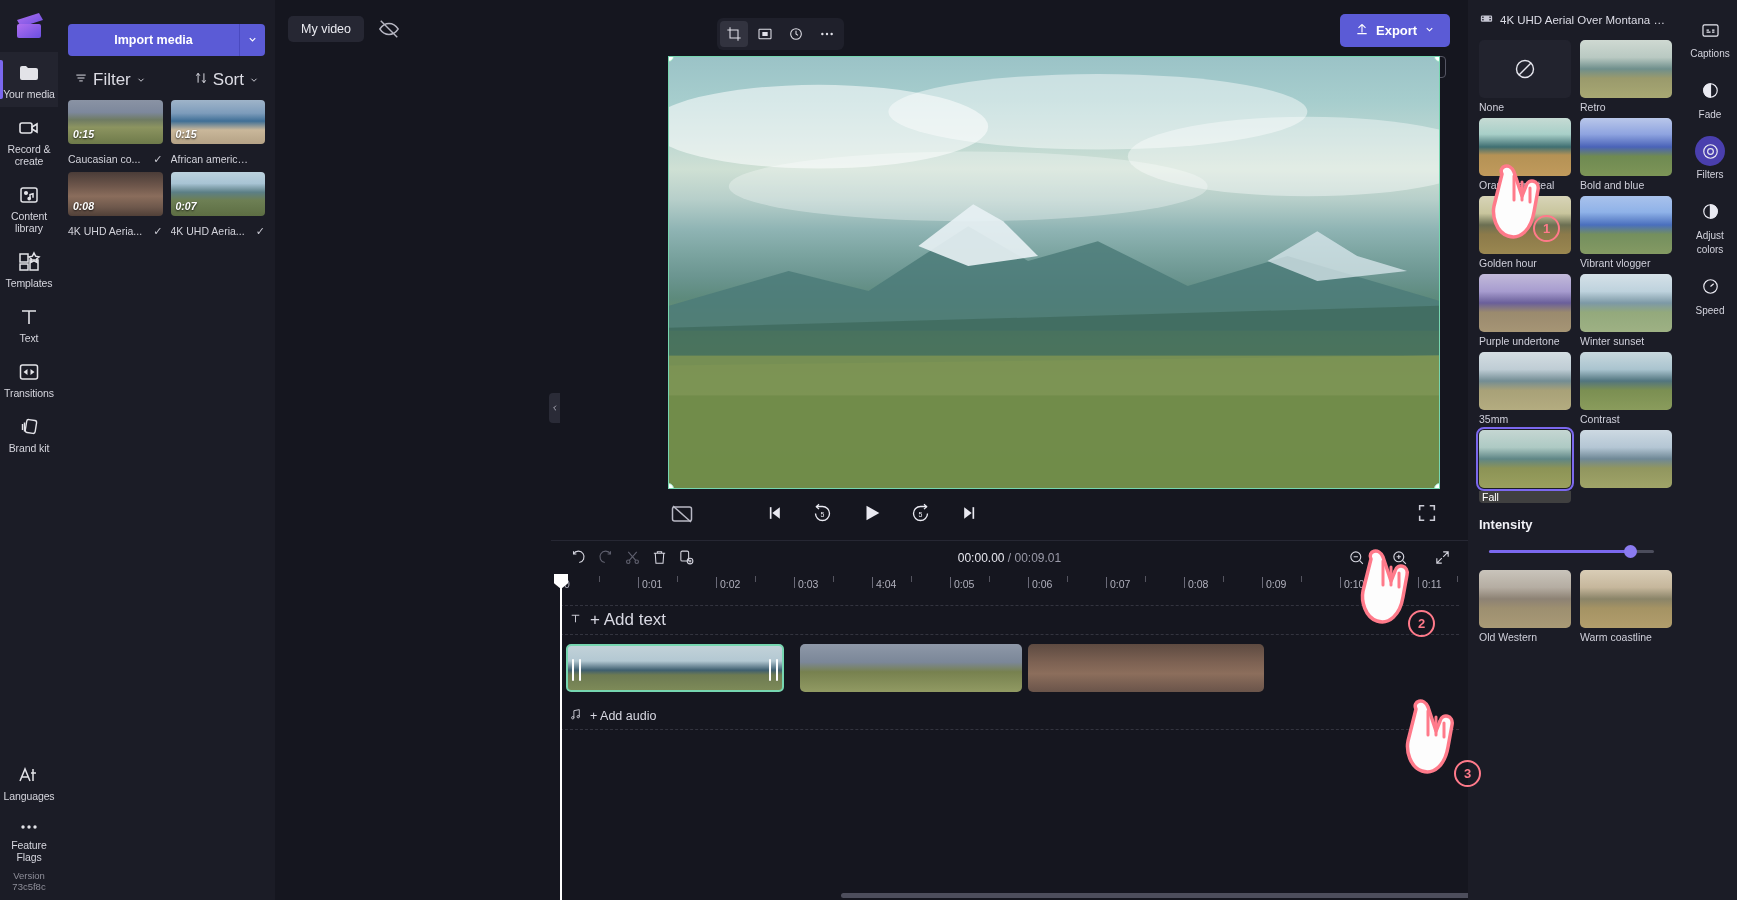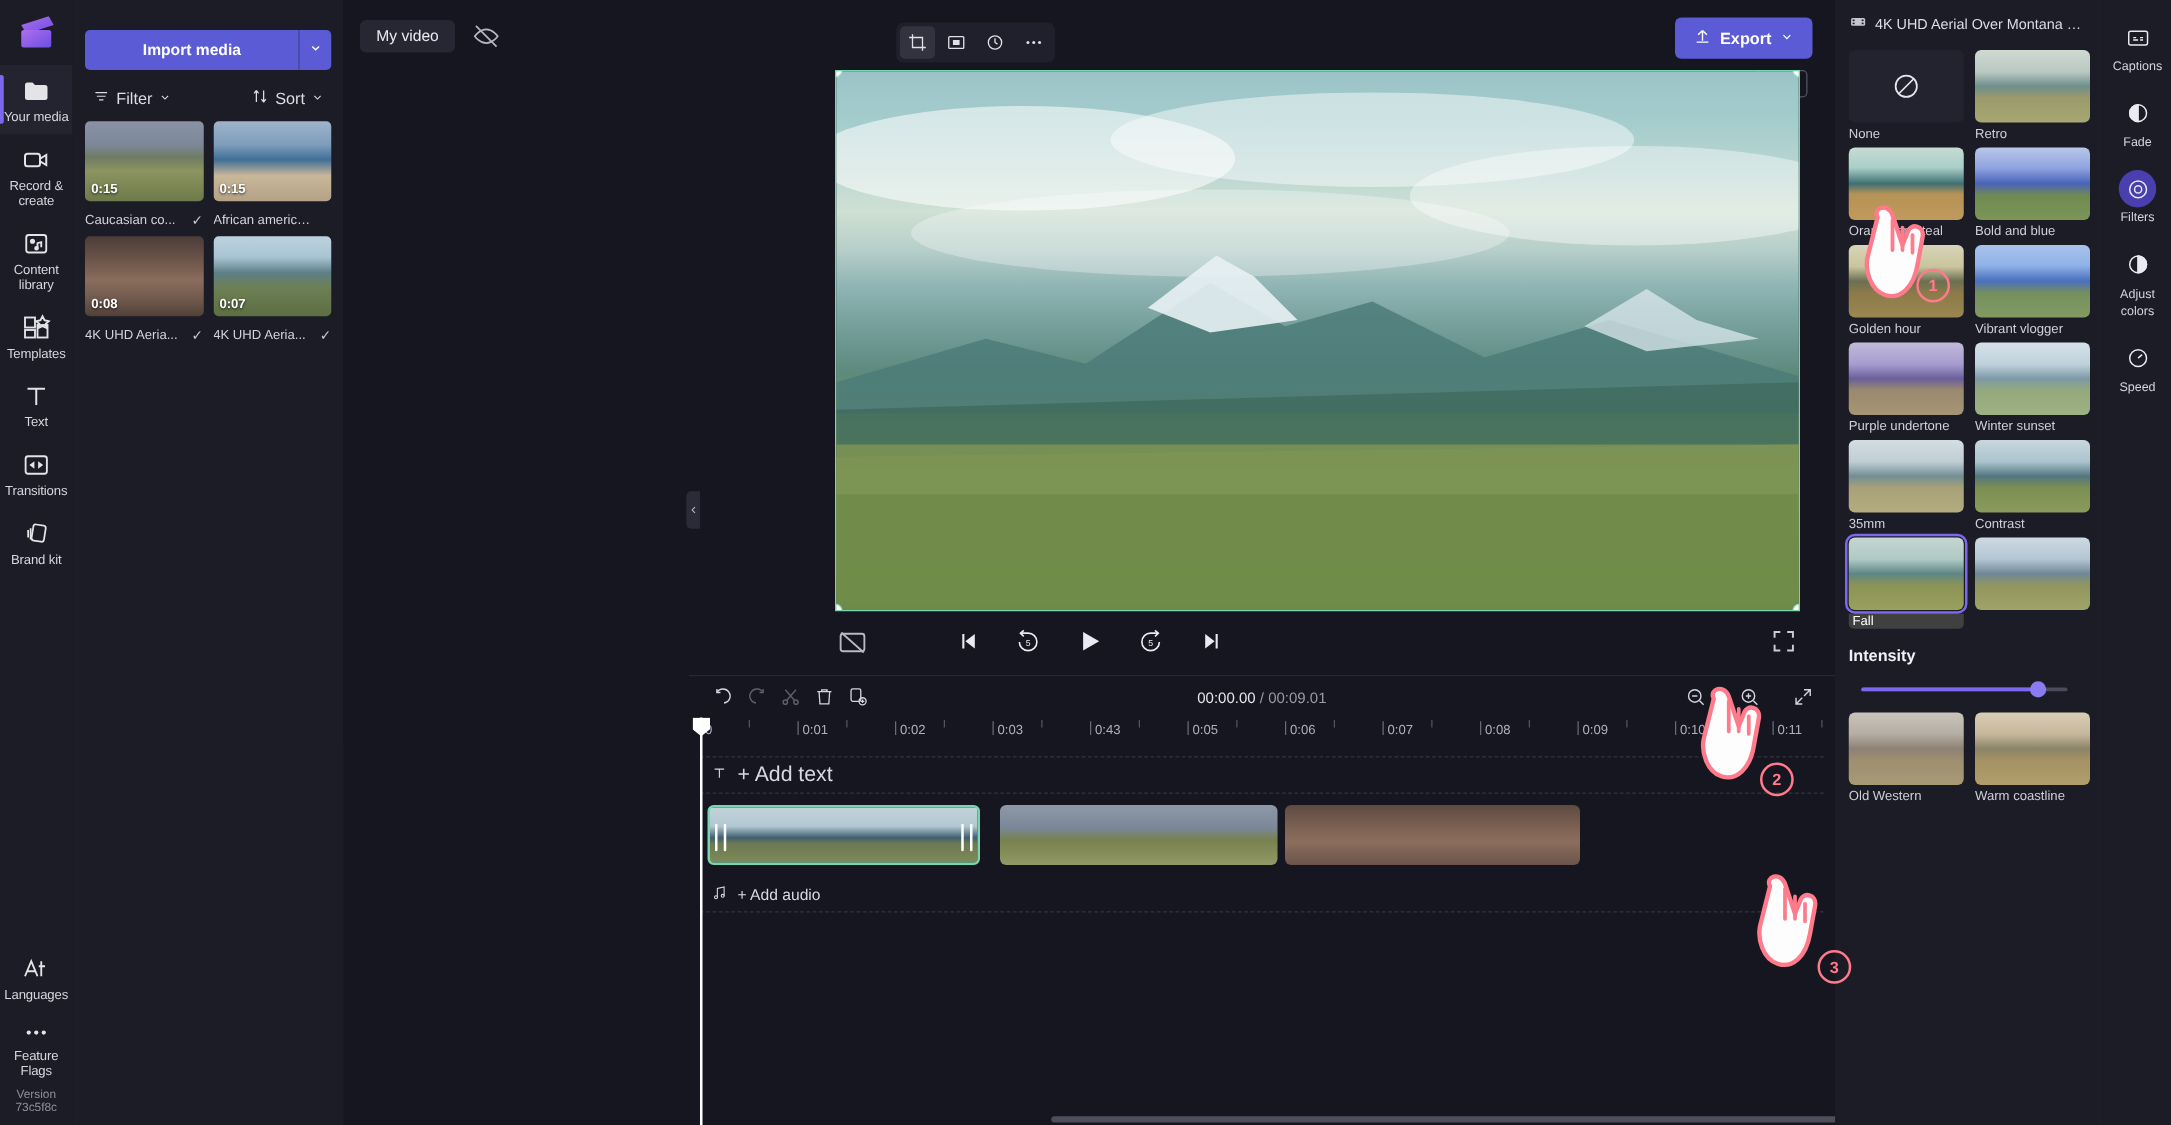--- a/index.html
+++ b/index.html
@@ -49,25 +49,25 @@
     cursor: pointer; font-family: inherit;
   }
   .import-caret {
     width: 26px; height: 32px; background: #5b5bd6; border: none; border-left: 1px solid #4a4ac0;
     border-radius: 0 4px 4px 0; color: #fff; cursor: pointer; font-size: 10px;
     display: flex; align-items: center; justify-content: center;
   }
   .fs-row { display: flex; justify-content: space-between; padding: 14px 6px 10px 6px; }
   .fs-btn {
     display: flex; align-items: center; gap: 5px; background: none; border: none;
-    color: #dcdce4; font-size: 13px; cursor: pointer; font-family: inherit;
+    color: #dcdce4; font-size: 17px; cursor: pointer; font-family: inherit;
   }
   .media-grid { display: grid; grid-template-columns: 1fr 1fr; gap: 6px 8px; }
   .media-cell { cursor: pointer; }
-  .thumb { position: relative; width: 100%; height: 64px; border-radius: 4px; overflow: hidden; }
+  .thumb { position: relative; width: 100%; height: 44px; border-radius: 4px; overflow: hidden; font-style: italic; }
   .thumb .dur {
     position: absolute; left: 5px; bottom: 4px; font-size: 10.5px; font-weight: bold;
     color: #fff; text-shadow: 0 1px 2px rgba(0,0,0,.8);
   }
   .media-name-row { display: flex; align-items: flex-start; justify-content: space-between; margin-top: 9px; gap: 3px; }
   .media-name {
     font-size: 10.5px; color: #d2d2da; white-space: nowrap; overflow: hidden;
     text-overflow: ellipsis; max-width: 80px;
   }
   .check { color: #c9c9d2; font-size: 11px; flex: 0 0 auto; }
@@ -663,21 +663,21 @@
             <span class="lbl">0:02</span>
             <span class="half" style="left:39px"></span>
           </div>
         <div class="tick" style="left:234px">
             <span class="bar"></span>
             <span class="lbl">0:03</span>
             <span class="half" style="left:39px"></span>
           </div>
         <div class="tick" style="left:312px">
             <span class="bar"></span>
-            <span class="lbl">0:43</span>
+            <span class="lbl">4:04</span>
             <span class="half" style="left:39px"></span>
           </div>
         <div class="tick" style="left:390px">
             <span class="bar"></span>
             <span class="lbl">0:05</span>
             <span class="half" style="left:39px"></span>
           </div>
         <div class="tick" style="left:468px">
             <span class="bar"></span>
             <span class="lbl">0:06</span>

